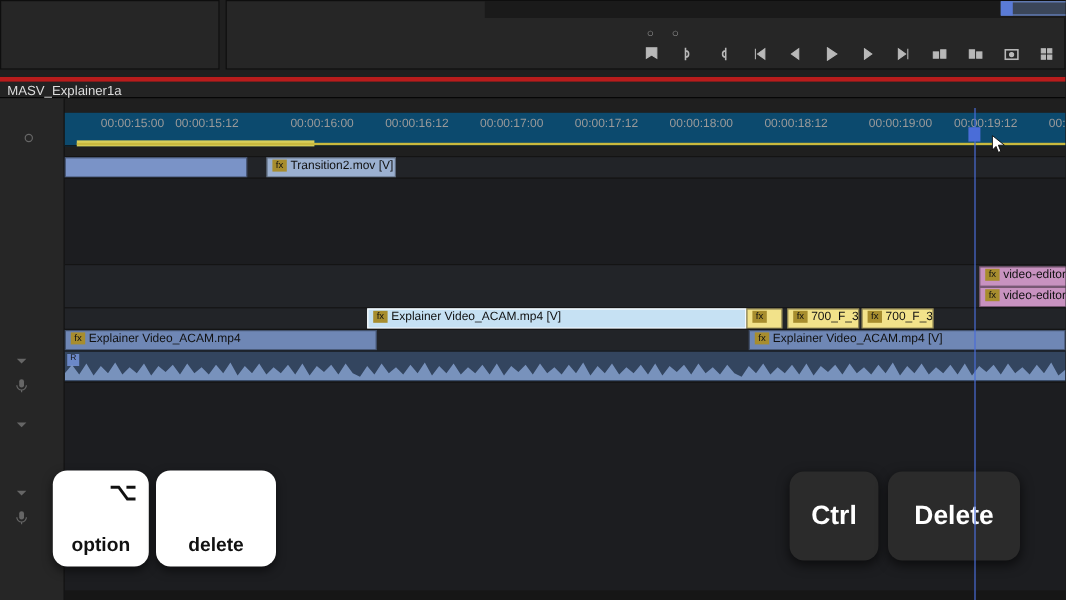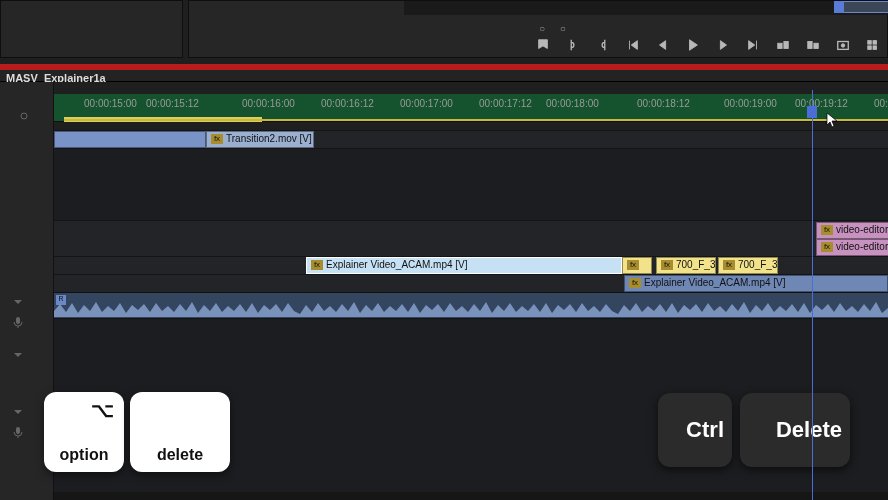--- a/index.html
+++ b/index.html
@@ -10,61 +10,61 @@
 .panel-right { position: absolute; left:188px; top:0; right:0; height:58px; background:#262626; border:1px solid #0e0e0e; }
 .scrub-bar { position:absolute; left:215px; top:0; width:540px; height:14px; background:#1a1a1a; }
 .scrub-thumb { position:absolute; top:0; height:12px; width:110px; background:#3b4659; border:1px solid #6b88c8; }
 .scrub-marker { position:absolute; top:0; width:10px; height:12px; background:#5a7bd6; }
 .two-dots { position:absolute; left:350px; top:22px; color:#999; font-size:10px; letter-spacing:6px; }
 
 .transport { position:absolute; right:6px; bottom:4px; display:flex; gap:14px; align-items:center; }
 .ticon { width:16px; height:16px; display:flex; align-items:center; justify-content:center; color:#b8b8b8; cursor:pointer; }
 .ticon svg { width:14px; height:14px; fill:#b8b8b8; stroke:#b8b8b8; }
 
-.seq-header { height:18px; background:#232323; padding:2px 6px; font-size:11px; color:#ddd; border-top:6px solid #b91c1c; border-bottom:1px solid #000;font-weight:bold; }
+.seq-header { height:18px; background:#232323; padding:2px 6px; font-size:11px; color:#ddd; border-top:4px solid #b91c1c; border-bottom:1px solid #000; }
 
 .timeline { position:relative; height:418px; background:#1f1f1f; }
 .left-gutter { position:absolute; left:0; top:0; width:54px; bottom:0; background:#262626; border-right:1px solid #111; }
 .gut-btn { position:absolute; left:12px; width:12px; height:12px; color:#666; cursor:pointer; }
 .gut-btn svg { width:12px; height:12px; fill:#666; }
 
-.ruler { position:absolute; left:54px; right:0; top:12px; height:28px; background:#14532d; border-bottom:1px solid #111;text-align:right; }
+.ruler { position:absolute; left:54px; right:0; top:12px; height:28px; background:#0c4a6e; border-bottom:1px solid #111;text-align:right; }
 .tick { position:absolute; top:4px; font-size:10px; color:#9a9a9a; white-space:nowrap; }
 .workarea { position:absolute; left:10px; top:25px; right:0; height:2px; background:#c9b93e; }
 .workarea-sel { position:absolute; top:23px; height:5px; background:#d9cf5a; left:10px; width:198px; }
 
 .tracks { position:absolute; left:54px; right:0; top:40px; bottom:0; }
 .row { position:absolute; left:0; right:0; border-top:1px solid #141414; }
 .row-bg-dark { background:#222428; }
 .row-bg-darker { background:#1c1d20; }
 
 .clip { position:absolute; height:17px; border:1px solid rgba(0,0,0,0.4); font-size:10px; padding:1px 4px; white-space:nowrap; overflow:hidden; }
 .clip-blue { background:#6f87b5; color:#111; }
 .clip-light { background:#c6e1f3; color:#111; }
-.clip-gray { background:#9bb0d0; color:#111; }
+.clip-gray { background:#9bb0d0; color:#111;margin-left:16px; }
 .clip-yellow { background:#f2e28a; color:#111; }
 .clip-pink { background:#c892c0; color:#111; }
 .clip-sel { border:1px solid #fff; }
 .fx { display:inline-block; width:12px; height:10px; background:#a78d2e; color:#111; font-size:8px; text-align:center; line-height:10px; margin-right:3px; vertical-align:middle; }
 
 .audiotrack { position:absolute; left:0; right:0; height:26px; background:#33455f; border-top:1px solid #111; }
 .audiohead { position:absolute; left:2px; top:2px; width:10px; height:10px; background:#6b88c8; font-size:7px; color:#111; text-align:center; }
 .wave { position:absolute; left:0; right:0; top:6px; height:18px; overflow:hidden; }
 .wave svg { width:100%; height:100%; }
 .wave path { fill:#7f9ac6; opacity:0.9; }
 
 .playhead { position:absolute; top:8px; bottom:0; width:1px; background:#4a6dd8; z-index:50; }
 .playhead-head { position:absolute; top:24px; width:10px; height:12px; background:#4a6dd8; margin-left:-5px; z-index:51; }
 .cursor-arrow { position:absolute; top:30px; width:14px; height:16px; z-index:52; }
 
 .hscroll { position:absolute; left:54px; right:0; bottom:0; height:8px; background:#161616; }
 
 .keycap { position:absolute; border-radius:12px; display:flex; flex-direction:column; align-items:center; justify-content:flex-end; padding:8px; font-weight:600; }
 .keycap-white { background:#fff; color:#111; box-shadow:0 3px 8px rgba(0,0,0,0.5); }
-.keycap-dark { background:#2b2b2b; color:#fff; box-shadow:0 3px 10px rgba(0,0,0,0.6); justify-content:center;align-items:flex-end; }
+.keycap-dark { background:#2b2b2b; color:#fff; box-shadow:0 3px 10px rgba(0,0,0,0.6); justify-content:center; }
 .key-glyph { font-size:20px; position:absolute; top:6px; right:10px; }
 </style>
 </head>
 <body>
 
 <div class="top-area">
   <div class="panel-left"></div>
   <div class="panel-right">
     <div class="scrub-bar">
       <div class="scrub-thumb" style="left:430px"></div>
@@ -171,21 +171,21 @@
         </svg></span>
   </div>
 
   <div class="ruler">
     <span class="tick" style="left:30px">00:00:15:00</span>
     <span class="tick" style="left:92px">00:00:15:12</span>
     <span class="tick" style="left:188px">00:00:16:00</span>
     <span class="tick" style="left:267px">00:00:16:12</span>
     <span class="tick" style="left:346px">00:00:17:00</span>
     <span class="tick" style="left:425px">00:00:17:12</span>
-    <span class="tick" style="left:492px">00:00:18:00</span>
+    <span class="tick" style="left:504px">00:00:18:00</span>
     <span class="tick" style="left:583px">00:00:18:12</span>
     <span class="tick" style="left:670px">00:00:19:00</span>
     <span class="tick" style="left:741px">00:00:19:12</span>
     <span class="tick" style="left:820px">00:0</span>
     <div class="workarea-sel"></div>
     <div class="workarea"></div>
   </div>
 
   <div class="playhead" style="left:812px"></div>
   <div class="playhead-head" style="left:812px"></div>
@@ -224,20 +224,23 @@
       </div>
       <div class="clip clip-yellow" style="left:602px; width:60px">
         <span class="fx">fx</span><span>700_F_35</span>
       </div>
       <div class="clip clip-yellow" style="left:664px; width:60px">
         <span class="fx">fx</span><span>700_F_35</span>
       </div>
     </div>
 
     <div class="row row-bg-dark" style="top:152px; height:18px">
+      <div class="clip clip-blue" style="left:0; width:260px">
+        <span class="fx">fx</span><span>Explainer Video_ACAM.mp4</span>
+      </div>
       <div class="clip clip-blue" style="left:570px; width:264px">
         <span class="fx">fx</span><span>Explainer Video_ACAM.mp4 [V]</span>
       </div>
     </div>
 
     <div class="audiotrack" style="top:170px">
       <div class="audiohead">R</div>
       <div class="wave">
         <svg viewBox="0 0 834 18" preserveAspectRatio="none">
           <path d="M0 12 L6 5 12 13 18 4 24 14 30 6 36 12 42 3 48 13 54 7 60 12 66 4 72 14 78 6 84 11 90 5 96 13 102 4 108 12 114 7 120 13 126 5 132 12 138 3 144 14 150 6 156 12 162 4 168 13 174 7 180 12 186 5 192 13 198 4 204 14 210 6 216 11 222 5 228 13 234 4 240 12 246 15 252 6 258 13 264 4 270 12 276 7 282 13 288 5 294 12 300 3 306 14 312 6 318 12 324 4 330 13 336 7 342 12 348 5 354 13 360 4 366 14 372 6 378 11 384 5 390 13 396 4 402 12 408 7 414 13 420 5 426 12 432 3 438 14 444 6 450 12 456 4 462 13 468 7 474 12 480 5 486 13 492 4 498 14 504 6 510 11 516 5 522 13 528 4 534 12 540 7 546 13 552 5 558 12 564 15 570 6 576 12 582 4 588 13 594 7 600 12 606 5 612 13 618 4 624 14 630 6 636 11 642 5 648 13 654 4 660 12 666 7 672 13 678 5 684 12 690 3 696 14 702 6 708 12 714 4 720 13 726 7 732 12 738 5 744 13 750 4 756 14 762 6 768 11 774 5 780 13 786 4 792 12 798 7 804 13 810 5 816 12 822 3 828 14 834 9 834 18 0 18 Z"></path>

